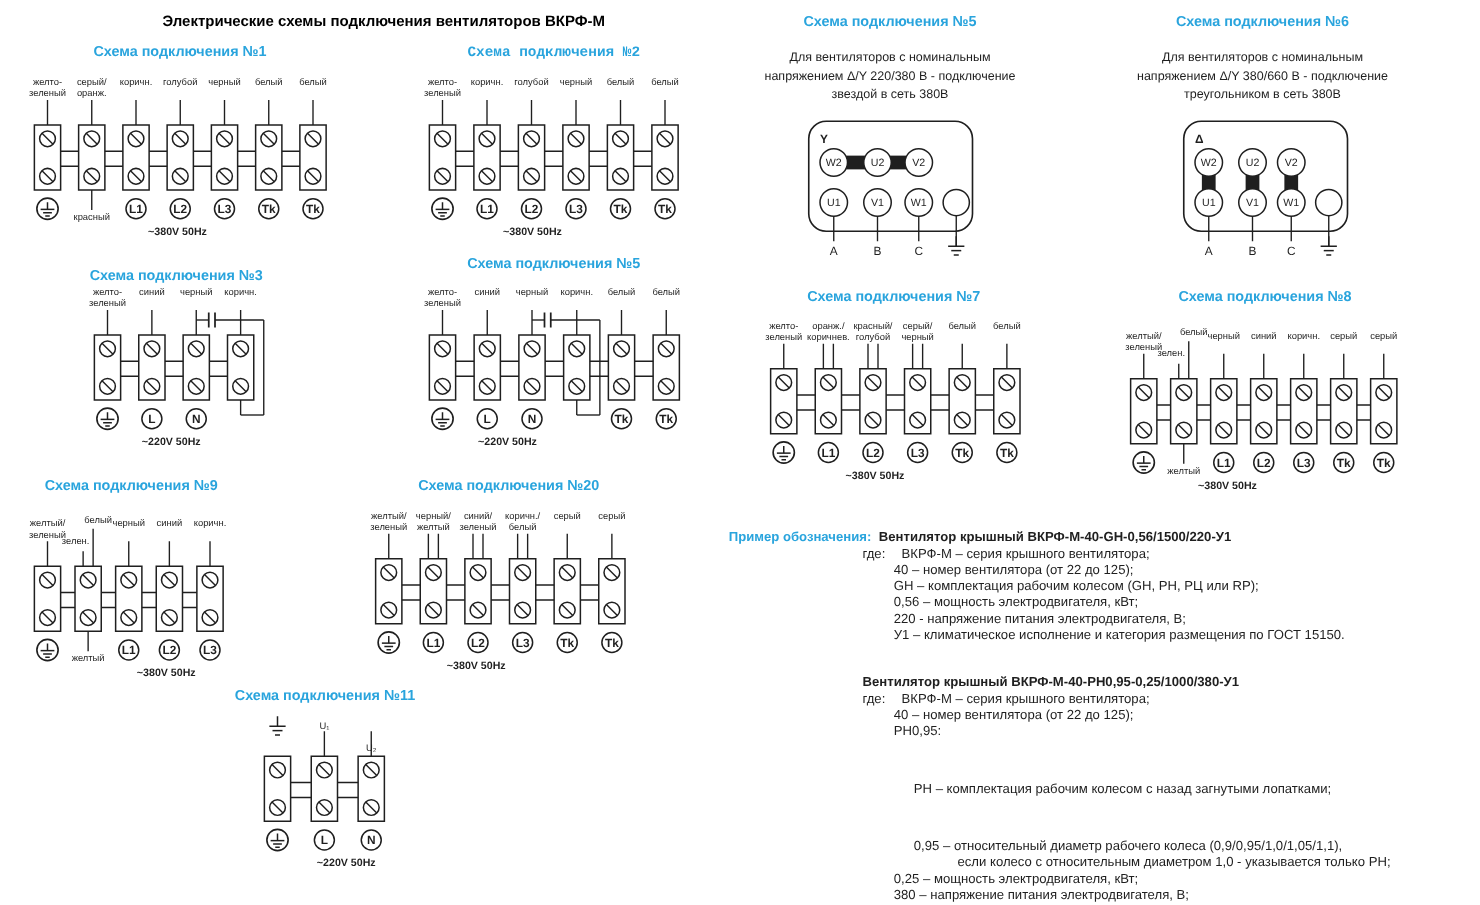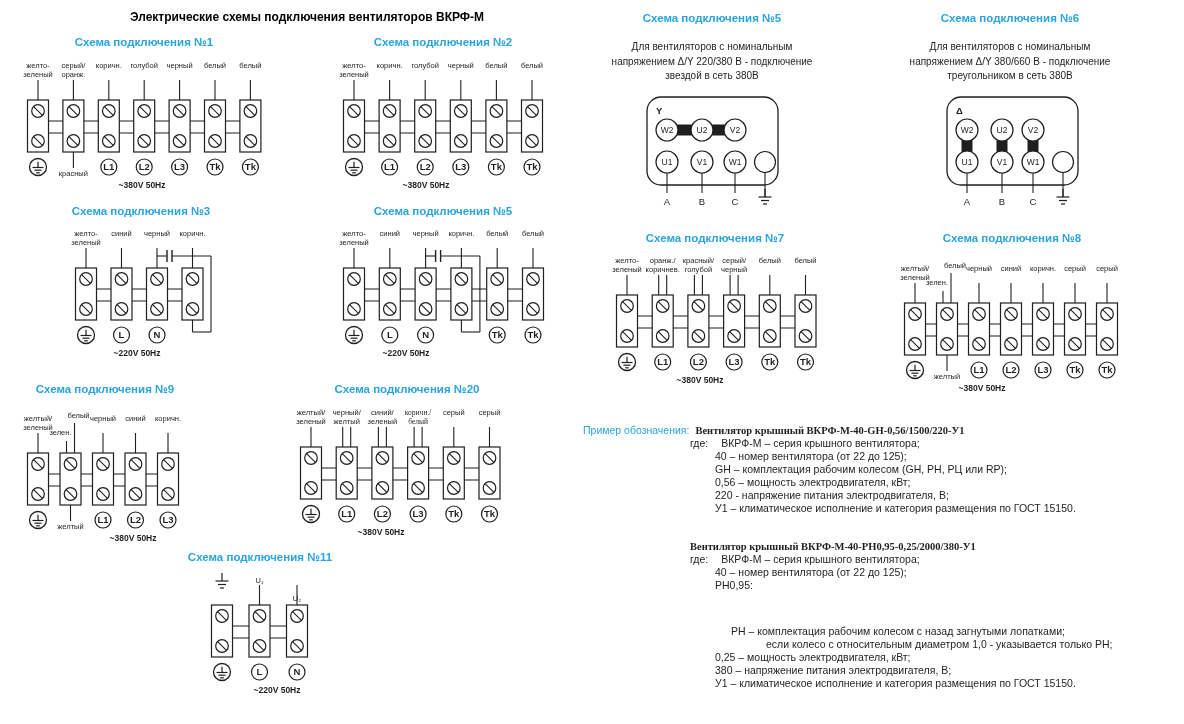--- a/index.html
+++ b/index.html
@@ -12,22 +12,22 @@
   .s-title{position:absolute;transform:translateX(-50%);font-size:11.5px;font-weight:bold;
            color:#29a4dd;white-space:nowrap;}
   .s-volt{position:absolute;transform:translateX(-50%);font-size:8.5px;font-weight:bold;
           white-space:nowrap;color:#1f1f1f;}
   .m-desc{position:absolute;transform:translateX(-50%);width:250px;text-align:center;
           font-size:10px;line-height:14.5px;white-space:pre-line;color:#1f1f1f;}
   .wl{position:absolute;transform:translateX(-50%);font-size:7.5px;line-height:8.5px;
       text-align:center;white-space:pre-line;color:#1f1f1f;}
   .phase{position:absolute;transform:translateX(-50%);font-size:9.5px;color:#1f1f1f;}
   .ex{position:absolute;font-size:10.5px;line-height:13px;color:#1f1f1f;white-space:nowrap;}
-  .ex .blue{color:#29a4dd;font-weight:normal;}
-  .ex .b{font-weight:bold;font-family:Liberation Serif, serif;}
+  .ex .blue{color:#29a4dd;font-weight:bold;}
+  .ex .b{font-weight:bold;}
   .ex .ttl{padding-left:6px;}
   .r107{padding-left:107px;}
   .r132{padding-left:132px;}
   .r148{padding-left:148px;margin-top:33px;}
   .r183{padding-left:183px;}
   .gap{padding-left:13px;}
 </style>
 </head>
 <body>
 
@@ -611,33 +611,33 @@
       <div class="wl" style="left: 70.5px; top: 523px;">желтый</div>
       <div class="wl" style="left: 103px; top: 415px;">черный</div>
       <div class="wl" style="left: 135.5px; top: 415px;">синий</div>
       <div class="wl" style="left: 168px; top: 415px;">коричн.</div>
       <div class="wl" style="left: 311px; top: 409px;">желтый/
 зеленый</div>
       <div class="wl" style="left: 346.7px; top: 409px;">черный/
 желтый</div>
       <div class="wl" style="left: 382.4px; top: 409px;">синий/
 зеленый</div>
-      <div class="wl" style="left: 418.1px; top: 409px; font-family: Liberation Serif, serif;">коричн./
+      <div class="wl" style="left: 418.1px; top: 409px;">коричн./
 белый</div>
       <div class="wl" style="left: 453.8px; top: 409px;">серый</div>
       <div class="wl" style="left: 489.5px; top: 409px;">серый</div>
       <div class="wl" style="left: 259.5px; top: 577px;">U₁</div>
       <div class="wl" style="left: 297px; top: 595px;">U₂</div>
     </div>
 
   <div class="main-title" style="left:307px;top:10px">Электрические схемы подключения вентиляторов ВКРФ-М</div>
 
   <div class="s-title" id="st0" style="left: 144px; top: 36px;">Схема подключения №1</div>
-  <div class="s-title" id="st1" style="left: 443px; top: 36px;">Схема подключения №2</div>
-  <div class="s-title" id="st2" style="left: 141px; top: 205px;">Схема подключения №3</div>
+  <div class="s-title" id="st1" style="left: 443px; top: 36px; font-family: Liberation Mono, monospace;">Схема подключения №2</div>
+  <div class="s-title" id="st2" style="left: 141px; top: 215px;">Схема подключения №3</div>
   <div class="s-title" id="st3" style="left: 443px; top: 205px;">Схема подключения №5</div>
   <div class="s-title" id="st4" style="left: 712px; top: 12px;">Схема подключения №5</div>
   <div class="s-title" id="st5" style="left: 1010px; top: 12px; text-align: center;">Схема подключения №6</div>
   <div class="s-title" id="st6" style="left: 715px; top: 232px;">Схема подключения №7</div>
   <div class="s-title" id="st7" style="left: 1012px; top: 232px;">Схема подключения №8</div>
   <div class="s-title" id="st8" style="left: 105px; top: 383px;">Схема подключения №9</div>
   <div class="s-title" id="st9" style="left: 407px; top: 383px;">Схема подключения №20</div>
   <div class="s-title" id="st10" style="left: 260px; top: 551px;">Схема подключения №11</div>
 
   <div class="s-volt" id="sv0" style="left: 142px; top: 180px;">~380V 50Hz</div>
@@ -665,25 +665,26 @@
       <span>где:</span><span class="gap">ВКРФ-М – серия крышного вентилятора;</span>
     </div>
     <div class="r132">40 – номер вентилятора (от 22 до 125);</div>
     <div class="r132">GH – комплектация рабочим колесом (GH, РН, РЦ или RP);</div>
     <div class="r132">0,56 – мощность электродвигателя, кВт;</div>
     <div class="r132">220 - напряжение питания электродвигателя, В;</div>
     <div class="r132">У1 – климатическое исполнение и категория размещения по ГОСТ 15150.</div>
   </div>
 
   <div class="ex" style="left:583px;top:540px">
-    <div class="r107 b">Вентилятор крышный ВКРФ-М-40-РН0,95-0,25/2000/380-У1</div>
+    <div class="r107 b">Вентилятор крышный ВКРФ-М-40-РН0,95-0,25/1000/380-У1</div>
     <div class="r107">
       <span>где:</span><span class="gap">ВКРФ-М – серия крышного вентилятора;</span>
     </div>
     <div class="r132">40 – номер вентилятора (от 22 до 125);</div>
     <div class="r132">РН0,95:</div>
     <div class="r148">РН – комплектация рабочим колесом с назад загнутыми лопатками;</div>
+    <div class="r148">0,95 – относительный диаметр рабочего колеса (0,9/0,95/1,0/1,05/1,1),</div>
     <div class="r183">если колесо с относительным диаметром 1,0 - указывается только РН;</div>
     <div class="r132">0,25 – мощность электродвигателя, кВт;</div>
     <div class="r132">380 – напряжение питания электродвигателя, В;</div>
     <div class="r132">У1 – климатическое исполнение и категория размещения по ГОСТ 15150.</div>
   </div>
 </div>
 
 </body></html>

